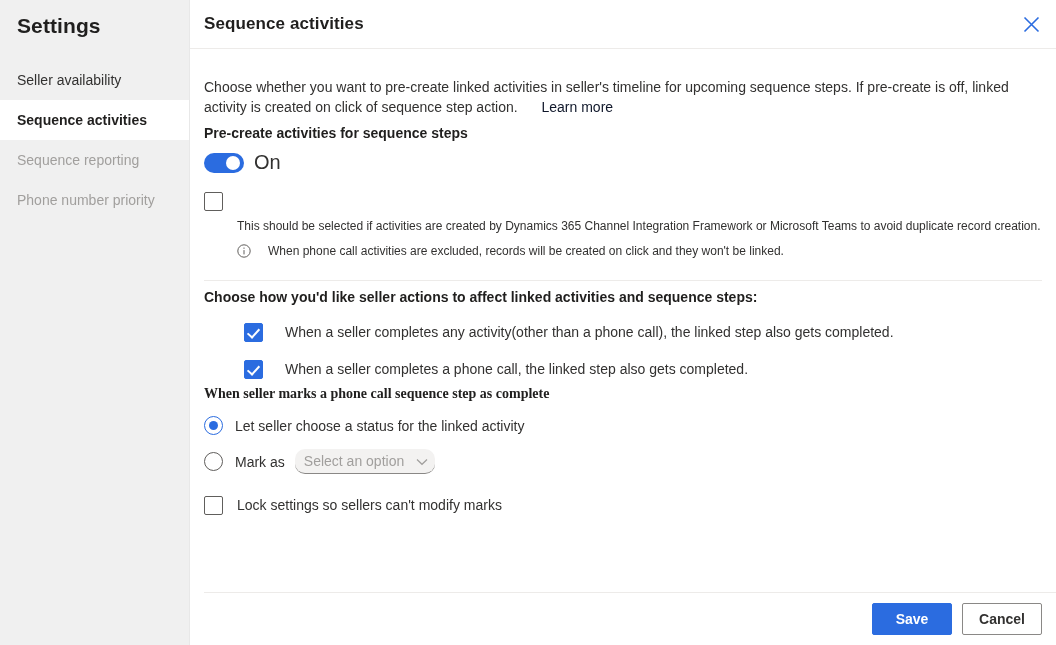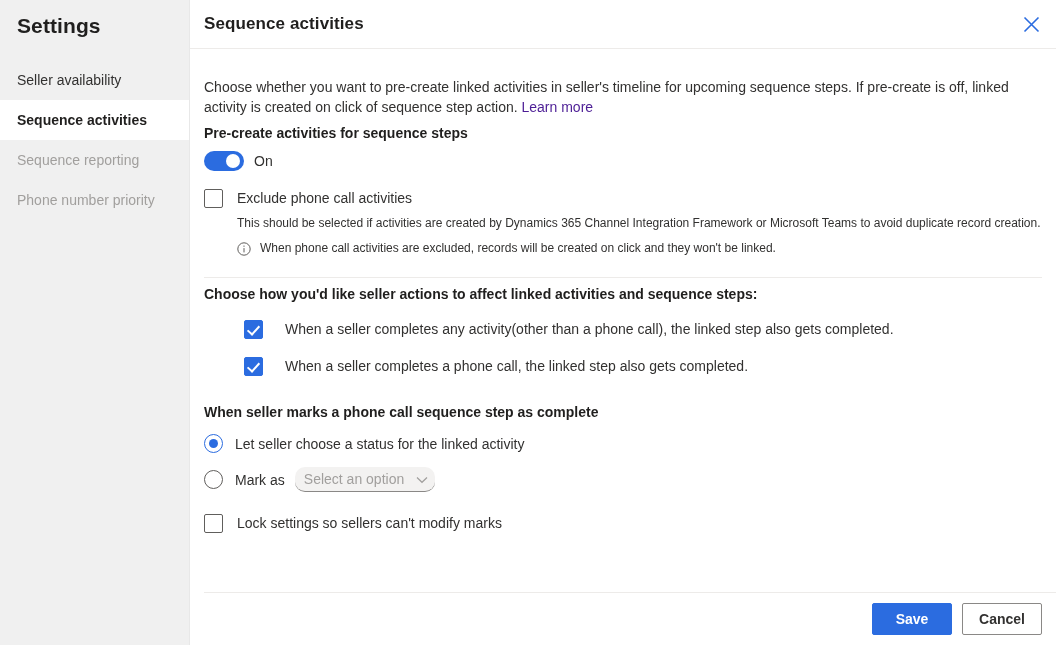--- a/index.html
+++ b/index.html
@@ -99,22 +99,23 @@
   }
 
   .intro {
     font-size: 14px;
     line-height: 20px;
     color: #323130;
     margin-top: 28px;
     max-width: 840px;
   }
   .intro a {
-    color: #4c1d95;
+    color: #0f172a;
     text-decoration: none;
+    margin-left: 20px;
   }
 
   .section-label {
     font-size: 14px;
     font-weight: 700;
     color: #201f1e;
     margin-top: 8px;
   }
 
   
@@ -134,21 +135,21 @@
   }
   .toggle .knob {
     position: absolute;
     width: 14px; height: 14px;
     border-radius: 50%;
     background: #ffffff;
     top: 3px;
     right: 4px;
   }
   .toggle-label {
-    font-size: 14px;
+    font-size: 20px;
     color: #323130;
     margin-left: 10px;
   }
 
   
   .cb-row {
     display: flex;
     align-items: flex-start;
     margin-top: 18px;
   }
@@ -184,23 +185,24 @@
 
   .helper-text {
     font-size: 12px;
     color: #323130;
     margin-top: 7px;
     margin-left: 33px;
     line-height: 16px;
   }
   .info-row {
     display: flex;
-    align-items: center;
+    align-items: flex-start;
     margin-top: 9px;
     margin-left: 33px;
+    gap: 8px;
   }
   .info-icon {
     flex: 0 0 auto;
     width: 14px; height: 14px;
     margin-top: 1px;
   }
   .info-text {
     font-size: 12px;
     color: #323130;
     margin-left: 9px;
@@ -357,21 +359,20 @@
 
       <div class="toggle-row">
         <div class="toggle">
           <div class="knob"></div>
         </div>
         <div class="toggle-label">On</div>
       </div>
 
       <div class="cb-row">
         <div class="cb"></div>
-        <div class="cb-label">Exclude phone call activities</div>
       </div>
 
       <div class="helper-text">This should be selected if activities are created by Dynamics 365 Channel Integration Framework or Microsoft Teams to avoid duplicate record creation.</div>
 
       <div class="info-row">
         <span class="info-icon">
           <svg width="14" height="14" viewBox="0 0 14 14" aria-hidden="true">
             <circle cx="7" cy="7" r="6.2" fill="none" stroke="#605e5c" stroke-width="1"></circle>
             <circle cx="7" cy="4.1" r="0.72" fill="#605e5c"></circle>
             <path d="M7 6.1 L7 10.4" stroke="#605e5c" stroke-width="1" fill="none"></path>
@@ -387,21 +388,21 @@
       <div class="cb-row indent-cb">
         <div class="cb checked"></div>
         <div class="cb-label">When a seller completes any activity(other than a phone call), the linked step also gets completed.</div>
       </div>
 
       <div class="cb-row indent-cb">
         <div class="cb checked"></div>
         <div class="cb-label">When a seller completes a phone call, the linked step also gets completed.</div>
       </div>
 
-      <div class="section-label" style="margin-top:28px;">When seller marks a phone call sequence step as complete</div>
+      <div class="section-label" style="margin-top:7px;font-family:Liberation Serif, serif;">When seller marks a phone call sequence step as complete</div>
 
       <div class="radio-row">
         <div class="radio selected"></div>
         <div class="radio-label">Let seller choose a status for the linked activity</div>
       </div>
 
       <div class="radio-row">
         <div class="radio"></div>
         <div class="radio-label">Mark as</div>
         <div class="select-box">

